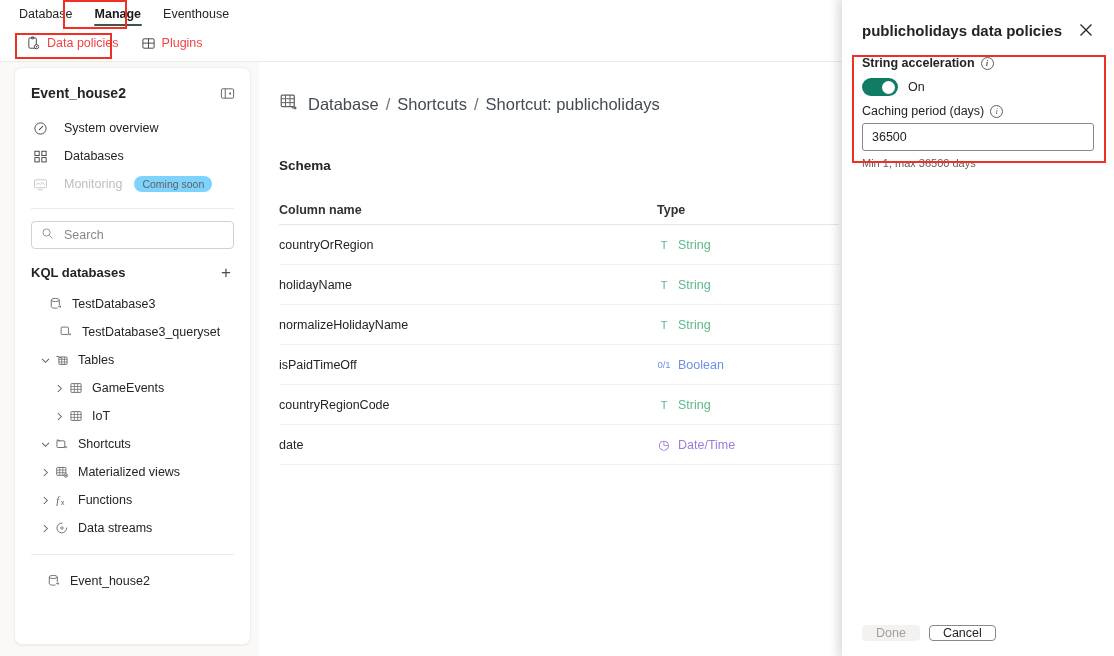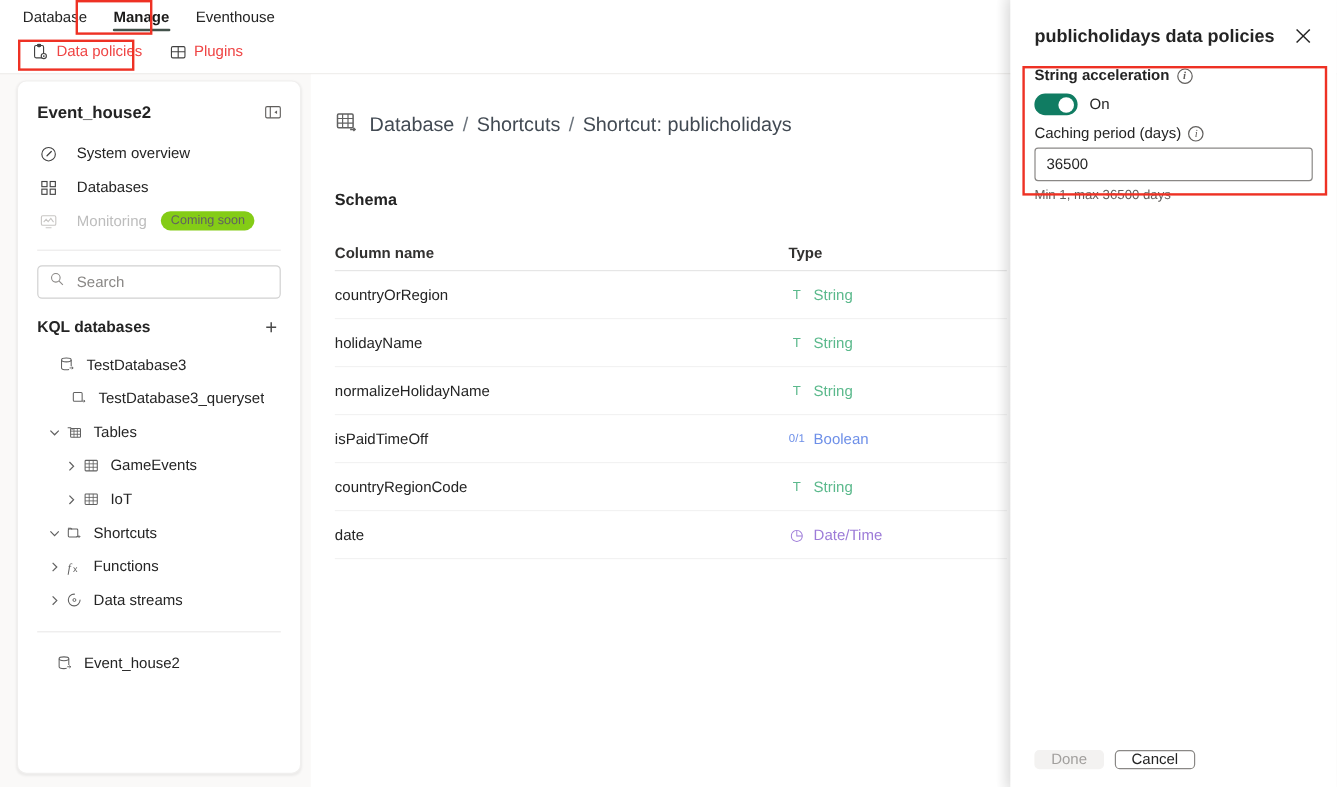--- a/index.html
+++ b/index.html
@@ -105,21 +105,21 @@
     height: 28px;
     padding: 0 8px;
     font-size: 12.5px;
     color: #242424;
     border-radius: 4px;
     cursor: pointer;
   }
   .nav-row.disabled { color: #bdbdbd; cursor: default; }
   .badge {
     font-size: 10.5px;
-    background: #84cc16;
+    background: #7dd3fc;
     color: #616161;
     border-radius: 9px;
     padding: 2px 8px;
     margin-left: 4px;
     font-weight: normal;
   }
   .sb-divider {
     height: 1px; background: #ebeaea;
     margin: 10px 16px 12px 16px;
   }
@@ -502,20 +502,39 @@
           <svg width="14" height="14" viewBox="0 0 16 16" fill="none">
             <path d="M1.8 3.6 H4.6 L5.8 4.8" stroke="#616161" stroke-width="1" fill="none"></path>
             <rect x="2.2" y="4.4" width="9" height="7.6" rx="0.9" stroke="#616161" stroke-width="1"></rect>
             <path d="M9.8 11.6 L13.2 11.6 M12.1 10.4 L13.3 11.6 L12.1 12.8" stroke="#616161" stroke-width="0.9" fill="none"></path>
           </svg>
         </span>
         <span class="tlabel">Shortcuts</span>
       </div>
 
 
+      <div class="tree-row" style="padding-left:14px;">
+        <span class="chev">
+          <svg width="11" height="11" viewBox="0 0 12 12" fill="none">
+              <path d="M4.2 2.2 L8 6 L4.2 9.8" stroke="#616161" stroke-width="1.1" fill="none"></path>
+            </svg>
+        </span>
+        <span class="ticon">
+          <svg width="14" height="14" viewBox="0 0 16 16" fill="none">
+            <rect x="2" y="2.8" width="10.4" height="9" rx="0.8" stroke="#616161" stroke-width="1"></rect>
+            <line x1="2" y1="5.8" x2="12.4" y2="5.8" stroke="#616161" stroke-width="0.8"></line>
+            <line x1="2" y1="8.8" x2="12.4" y2="8.8" stroke="#616161" stroke-width="0.8"></line>
+            <line x1="5.4" y1="2.8" x2="5.4" y2="11.8" stroke="#616161" stroke-width="0.8"></line>
+            <line x1="8.9" y1="2.8" x2="8.9" y2="11.8" stroke="#616161" stroke-width="0.8"></line>
+            <circle cx="12.4" cy="12" r="2" fill="#fff" stroke="#616161" stroke-width="0.9"></circle>
+            <path d="M12.4 10.9 V13.1 M11.3 12 H13.5" stroke="#616161" stroke-width="0.8"></path>
+          </svg>
+        </span>
+        <span class="tlabel">Materialized views</span>
+      </div>
 
       <div class="tree-row" style="padding-left:14px;">
         <span class="chev">
           <svg width="11" height="11" viewBox="0 0 12 12" fill="none">
               <path d="M4.2 2.2 L8 6 L4.2 9.8" stroke="#616161" stroke-width="1.1" fill="none"></path>
             </svg>
         </span>
         <span class="ticon">
           <svg width="15" height="15" viewBox="0 0 16 16" fill="none">
             <text x="1.4" y="12" font-family="Liberation Serif, serif" font-style="italic" font-size="11" fill="#616161">f</text>

